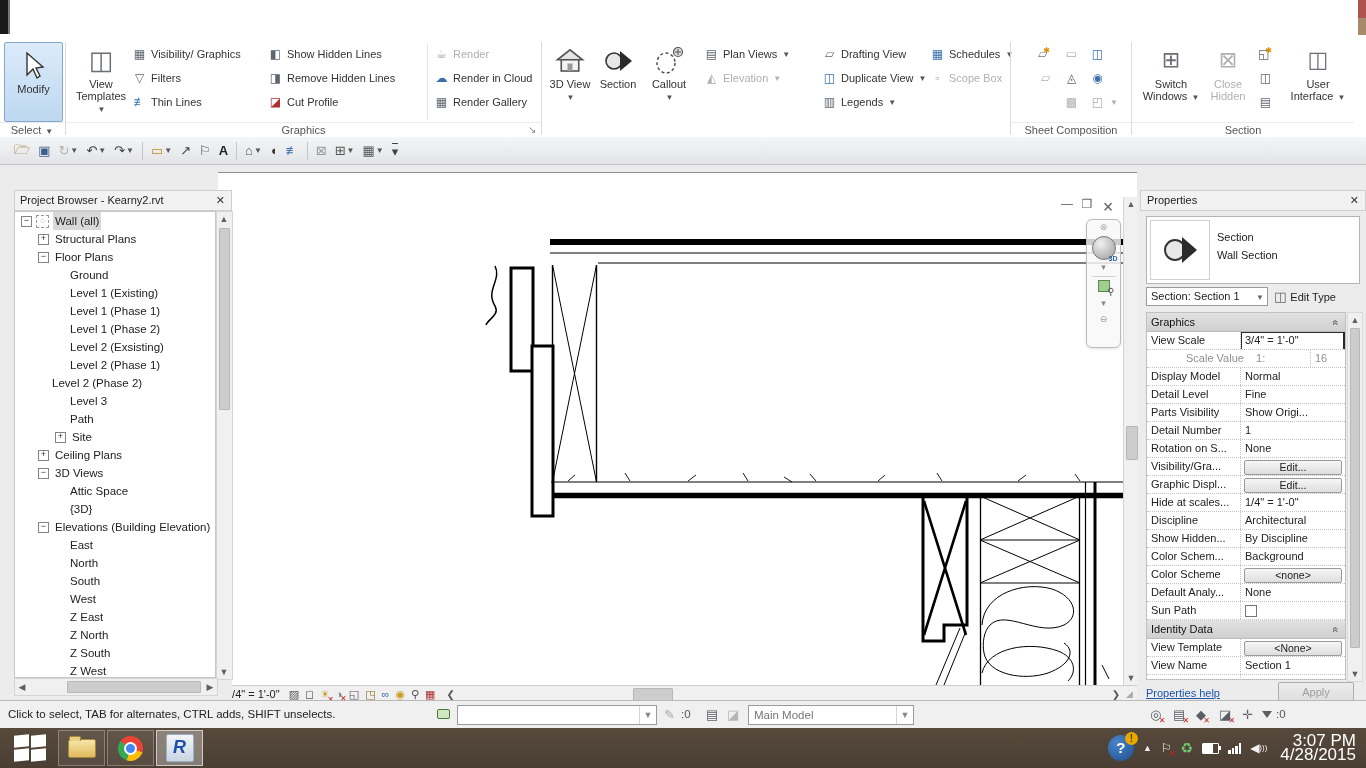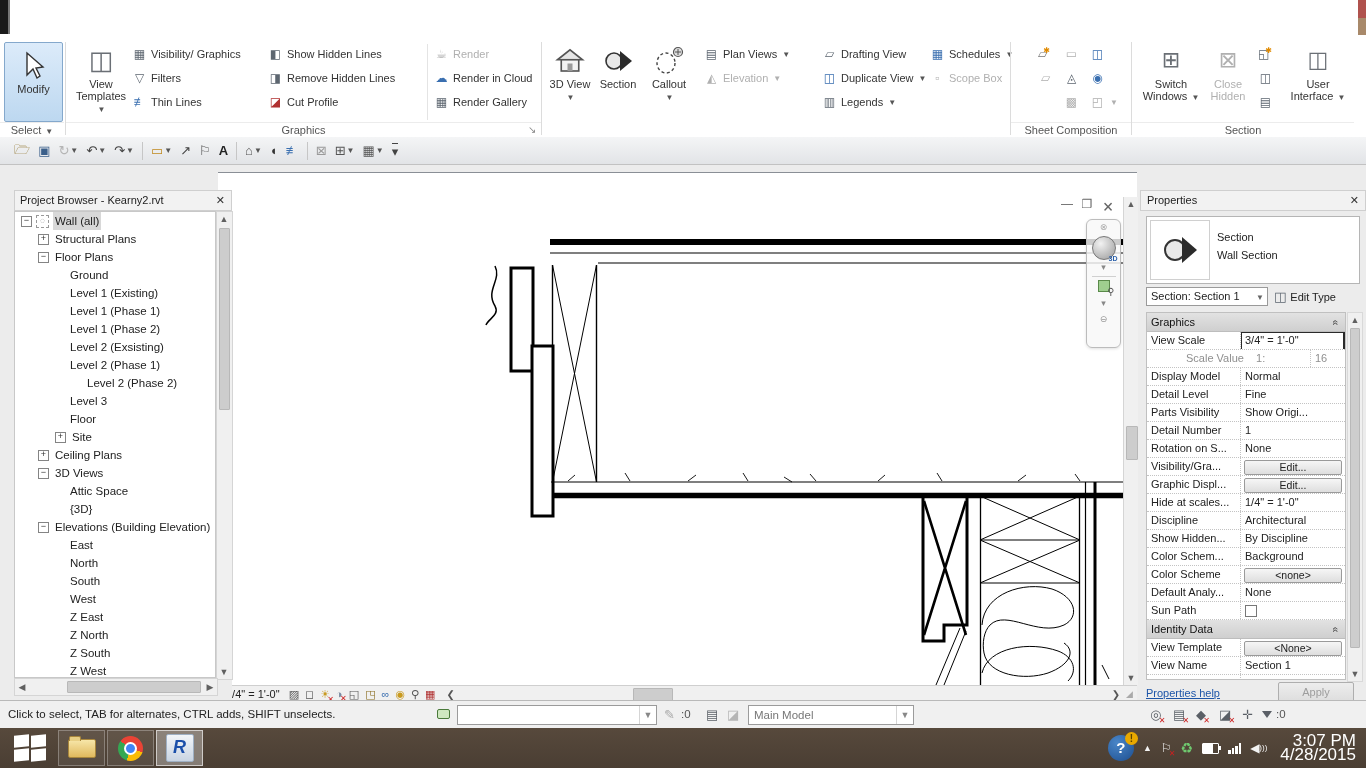--- a/index.html
+++ b/index.html
@@ -450,28 +450,28 @@
         </div>
         <div class="tree-row" style="padding-left: 53px;">
           <span class="tlab">Level 1 (Phase 2)</span>
         </div>
         <div class="tree-row" style="padding-left: 53px;">
           <span class="tlab">Level 2 (Exsisting)</span>
         </div>
         <div class="tree-row" style="padding-left: 53px;">
           <span class="tlab">Level 2 (Phase 1)</span>
         </div>
-        <div class="tree-row" style="padding-left: 70px;">
+        <div class="tree-row" style="padding-left: 35px;">
           <span class="tlab">Level 2 (Phase 2)</span>
         </div>
         <div class="tree-row" style="padding-left: 53px;">
           <span class="tlab">Level 3</span>
         </div>
         <div class="tree-row" style="padding-left: 53px;">
-          <span class="tlab">Floor</span>
+          <span class="tlab">Path</span>
         </div>
         <div class="tree-row" style="padding-left: 40px;">
           <span class="tgl">+</span>
           <span class="tlab">Site</span>
         </div>
         <div class="tree-row" style="padding-left: 23px;">
           <span class="tgl">+</span>
           <span class="tlab">Ceiling Plans</span>
         </div>
         <div class="tree-row" style="padding-left: 23px;">

